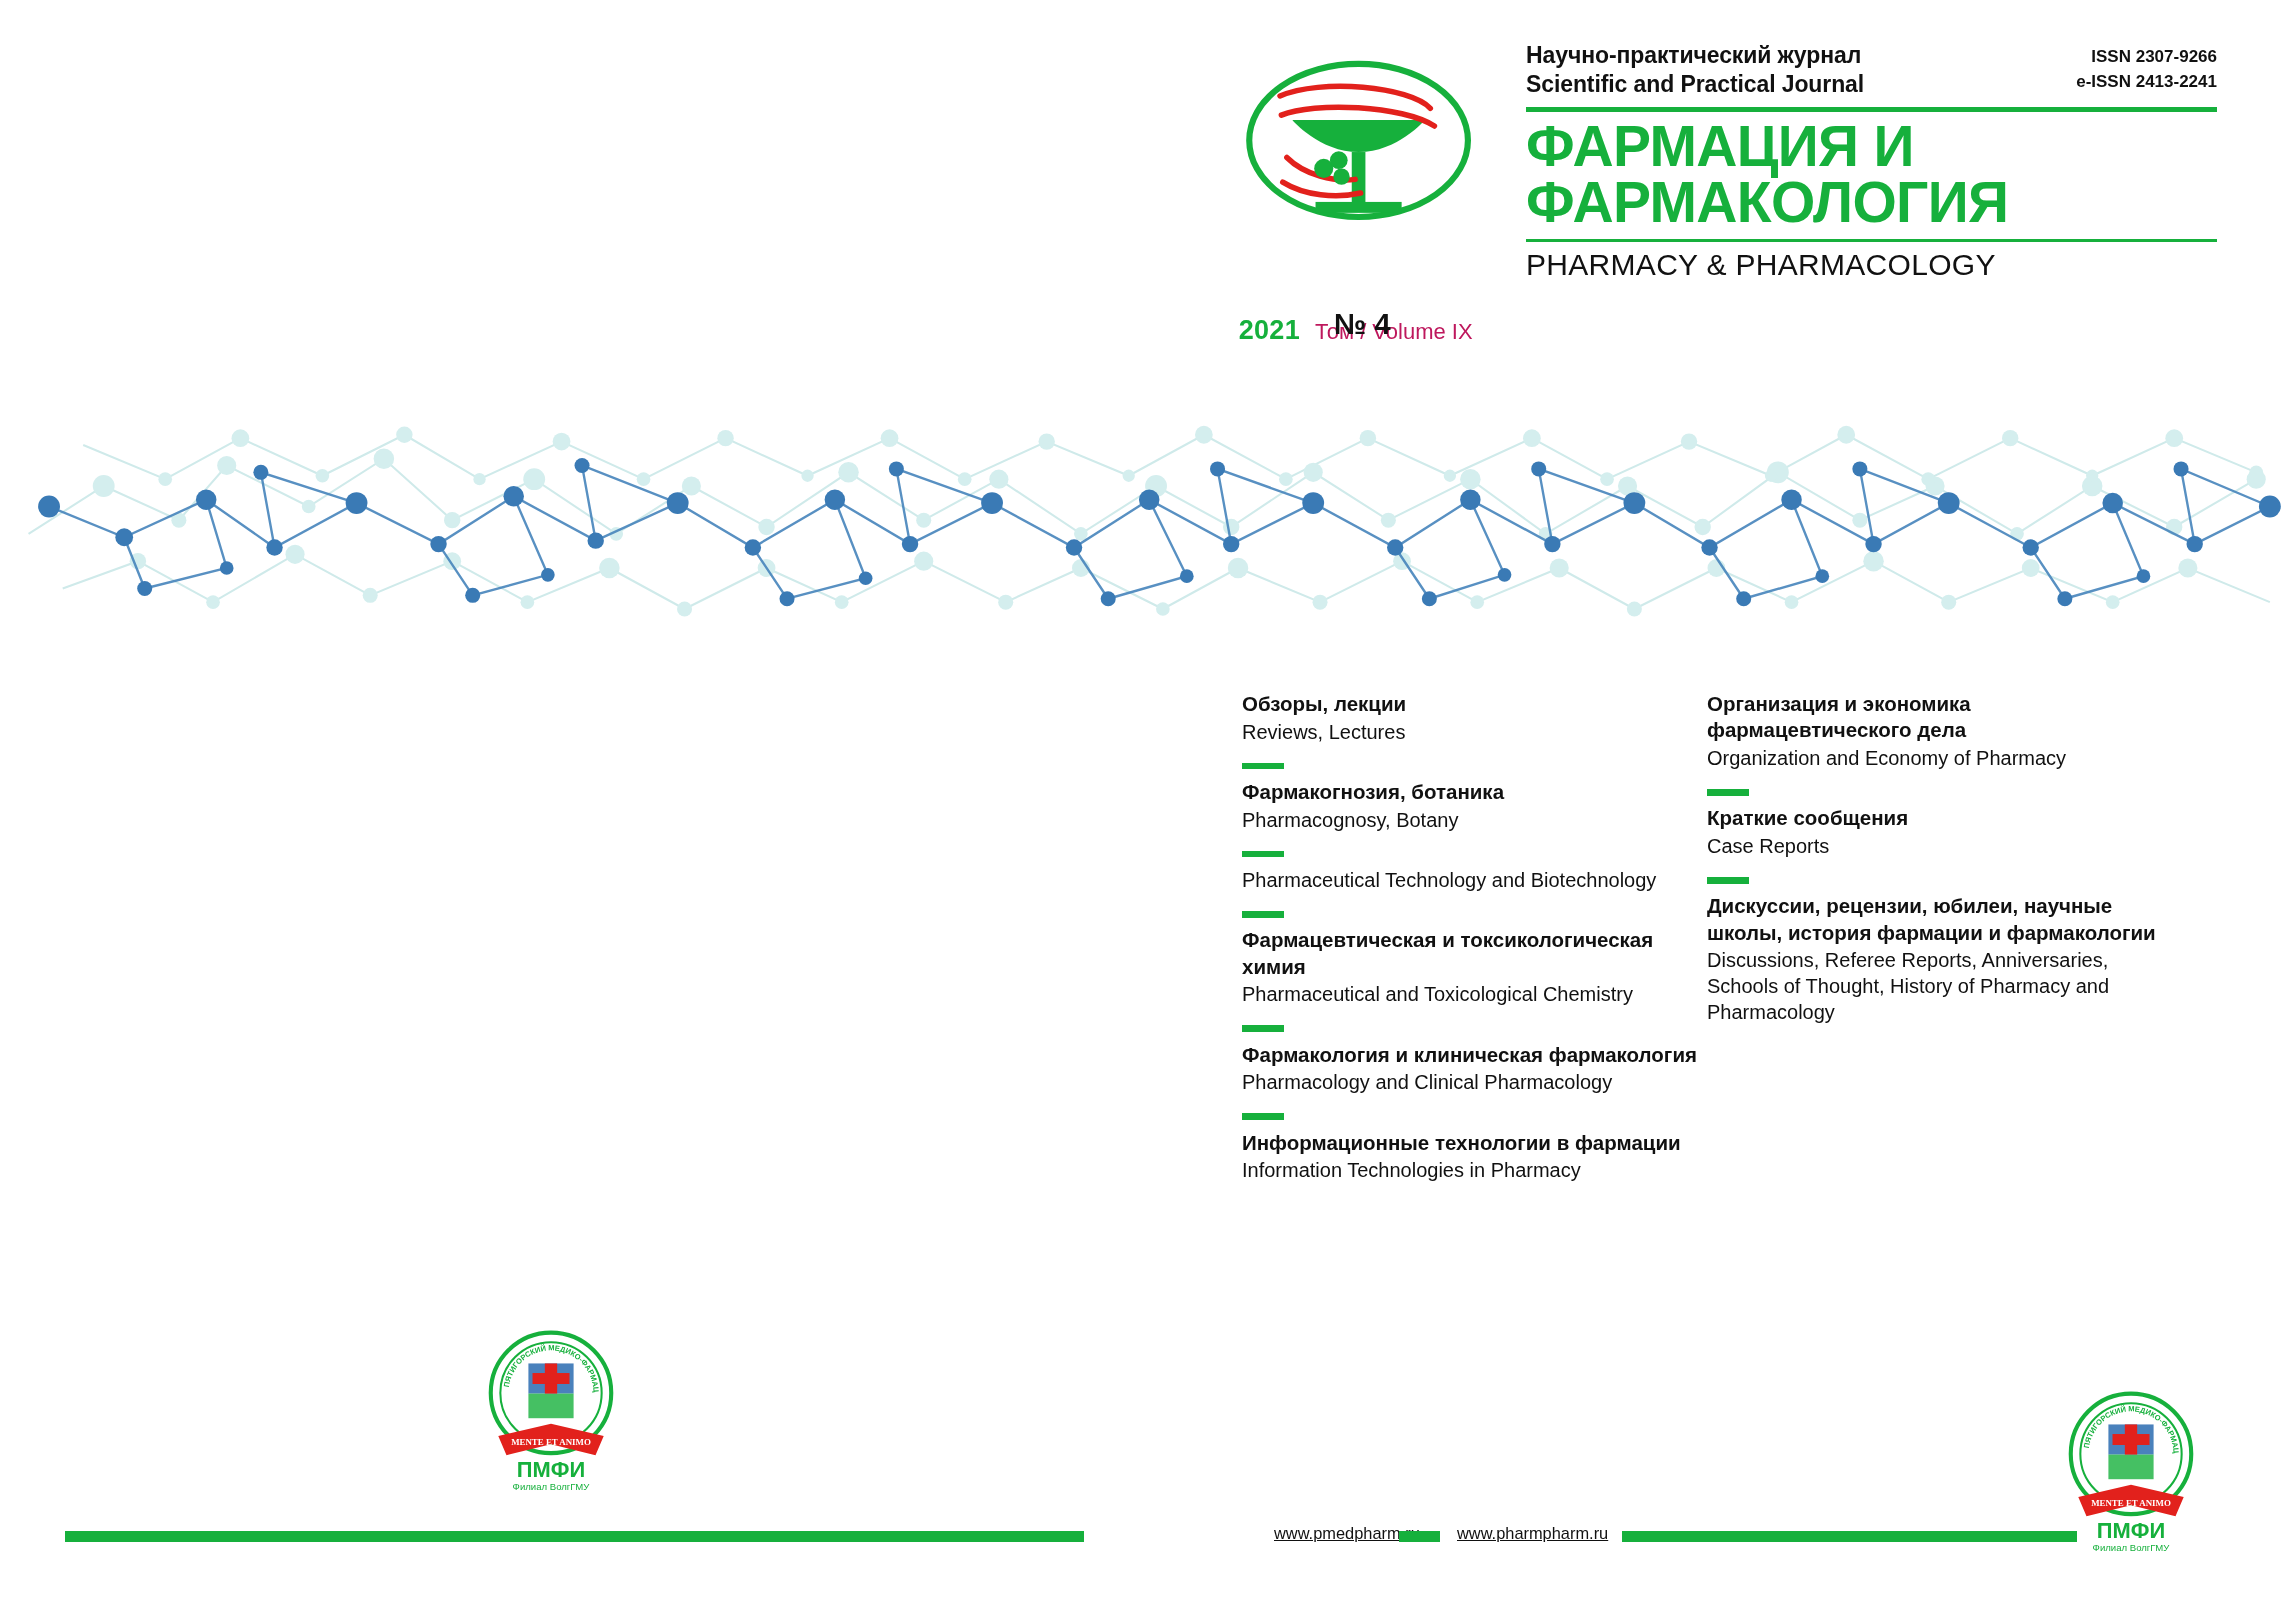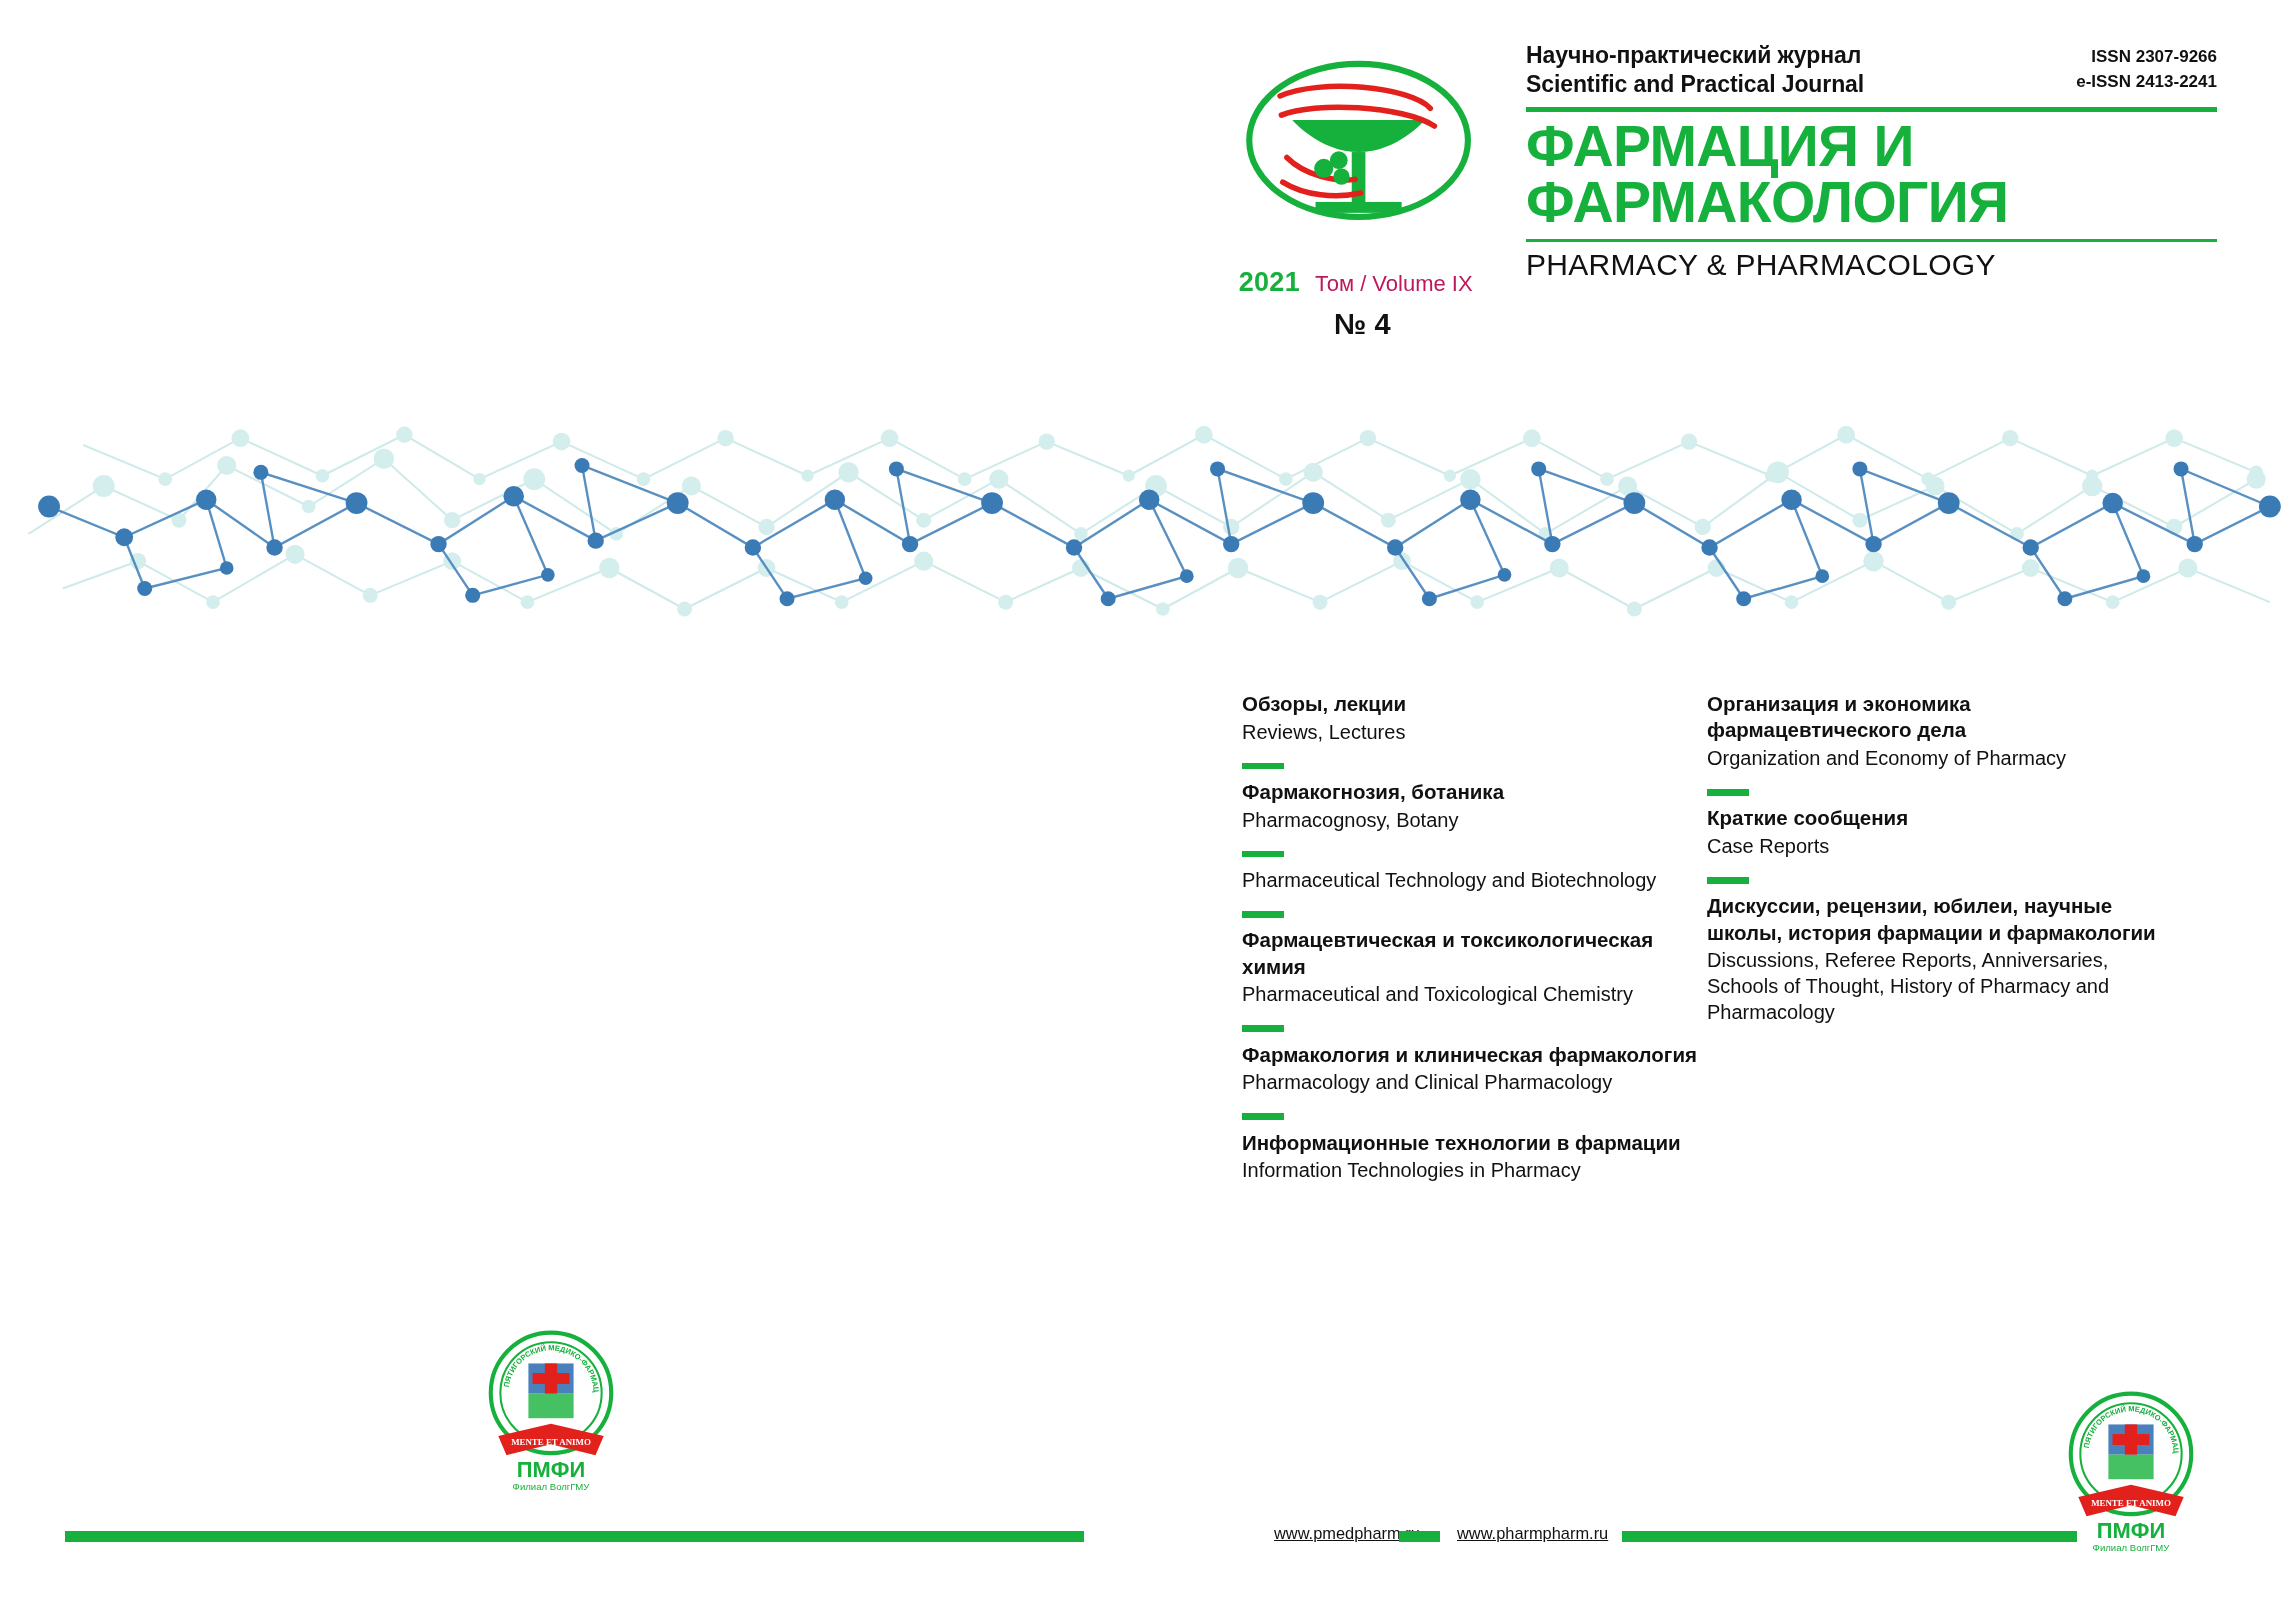--- a/index.html
+++ b/index.html
@@ -42,20 +42,21 @@
     width: 274px;
     display: flex;
     align-items: baseline;
     gap: 15px;
   }
   .year-num {
     font-size: 27px;
     font-weight: bold;
     color: #16b03c;
     letter-spacing: 0.3px;
+    margin-top: 48px;
   }
   .volume-text {
     font-size: 22px;
     color: #be185d;
     font-weight: 400;
   }
   .issue-num {
     position: absolute;
     left: 109px;
     top: 267px;

